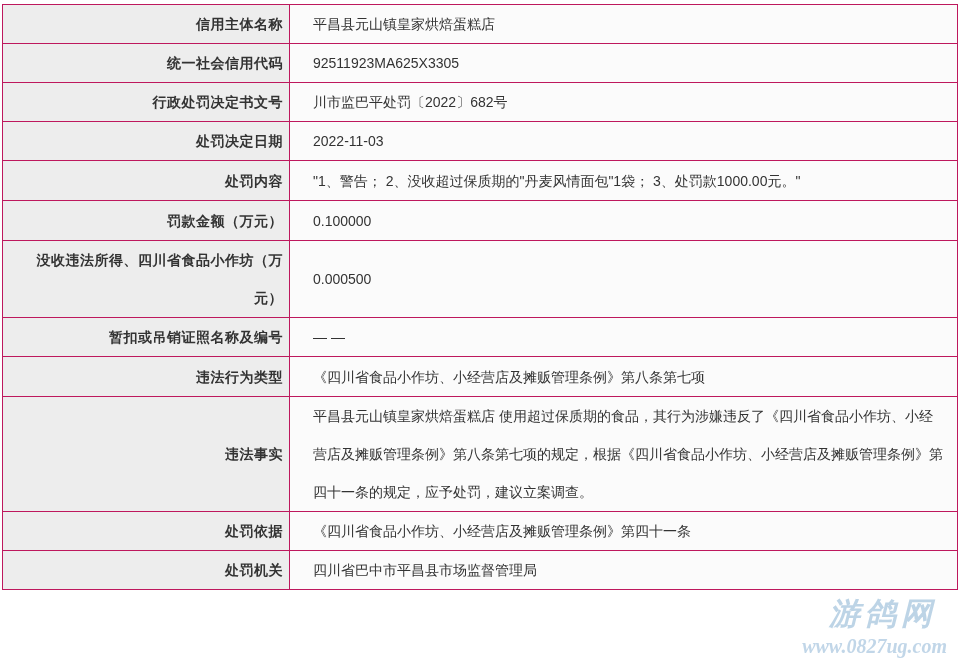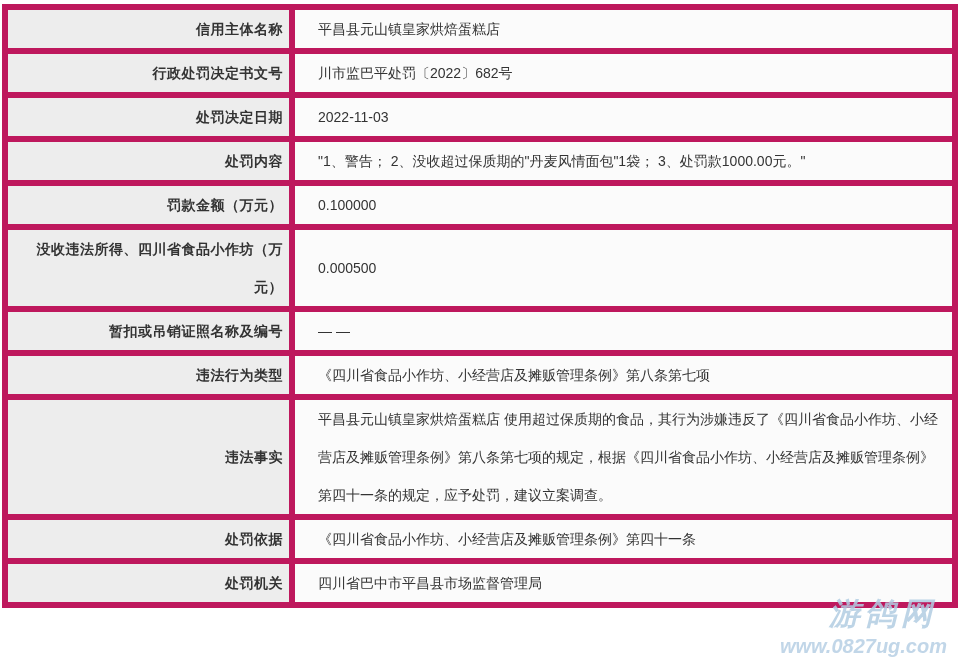--- a/index.html
+++ b/index.html
@@ -19,21 +19,21 @@
     position: absolute;
     left: 2px;
     top: 4px;
     width: 956px;
     border-collapse: collapse;
     table-layout: fixed;
     border: 1px solid #a9a9a9;
   }
   table.penalty col.c-label { width: 287px; }
   table.penalty th, table.penalty td {
-    border: 6px solid #be185d;
+    border: 1px solid #be185d;
     font-size: 14px;
     color: #333333;
     line-height: 38px;
     vertical-align: middle;
     word-break: break-all;
   }
   table.penalty th.label {
     background: #ededed;
     font-weight: bold;
     text-align: right;
@@ -51,20 +51,21 @@
   tr.r-tall3 { height: 115px; }
   .watermark {
     position: absolute;
     right: 0;
     bottom: 0;
     width: 180px;
     height: 75px;
     pointer-events: none;
     text-align: left;
     z-index: 5;
+    font-family: Liberation Serif, serif;
   }
   .wm-logo {
     position: absolute;
     right: 28px;
     bottom: 30px;
     font-size: 31px;
     font-weight: bold;
     font-style: italic;
     letter-spacing: 5px;
     color: rgba(178, 204, 226, 0.85);
@@ -88,20 +89,24 @@
 
   <table class="penalty">
     <colgroup>
         <col class="c-label">
         <col class="c-value">
       </colgroup>
     <tbody>
       <tr class="r-std">
         <th class="label">信用主体名称</th>
         <td class="value">平昌县元山镇皇家烘焙蛋糕店</td>
+      </tr>
+      <tr class="r-std">
+        <th class="label">统一社会信用代码</th>
+        <td class="value">92511923MA625X3305</td>
       </tr>
       <tr class="r-std">
         <th class="label">行政处罚决定书文号</th>
         <td class="value">川市监巴平处罚〔2022〕682号</td>
       </tr>
       <tr class="r-std">
         <th class="label">处罚决定日期</th>
         <td class="value">2022-11-03</td>
       </tr>
       <tr class="r-med">

